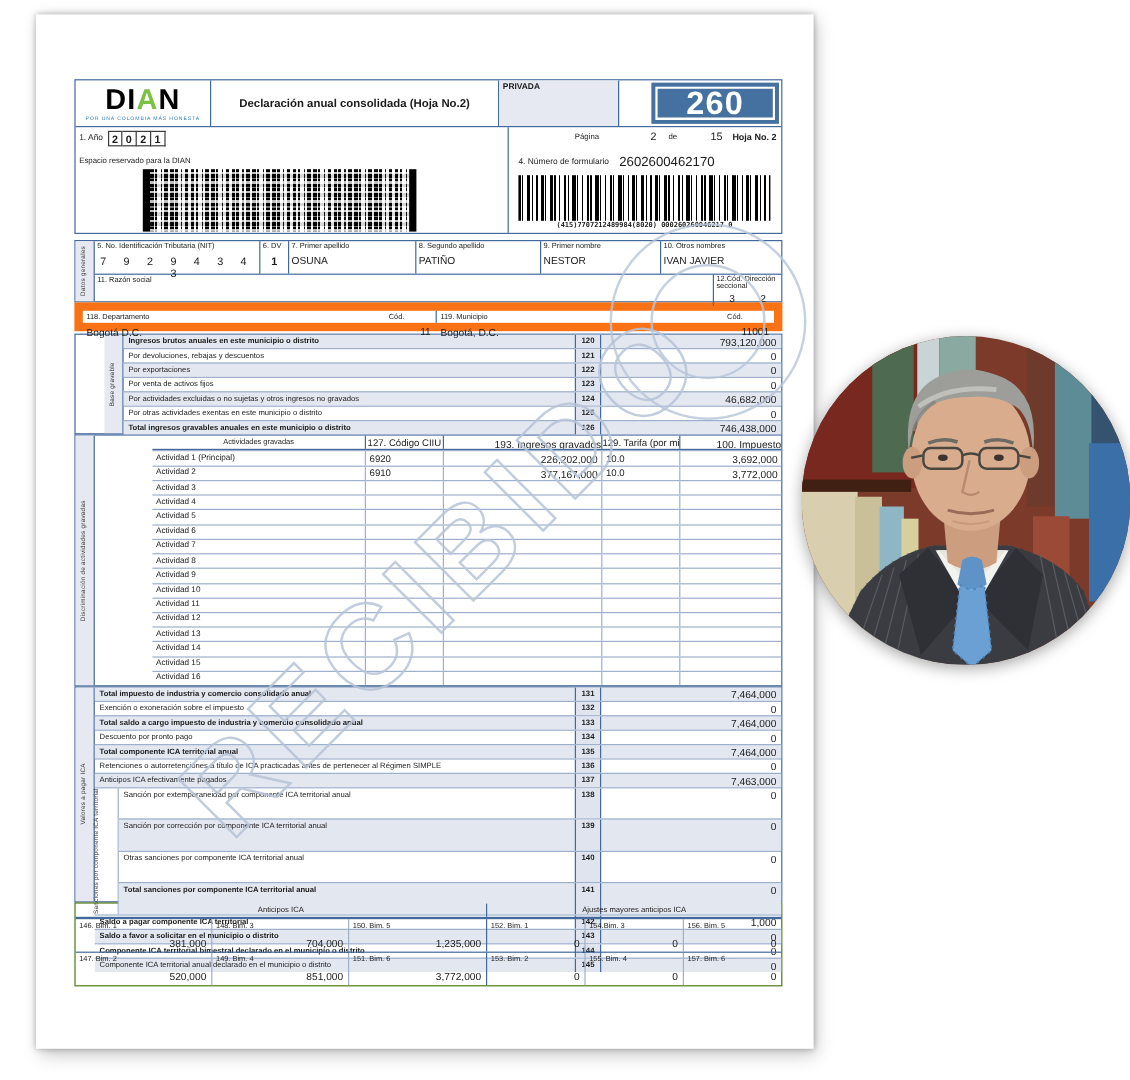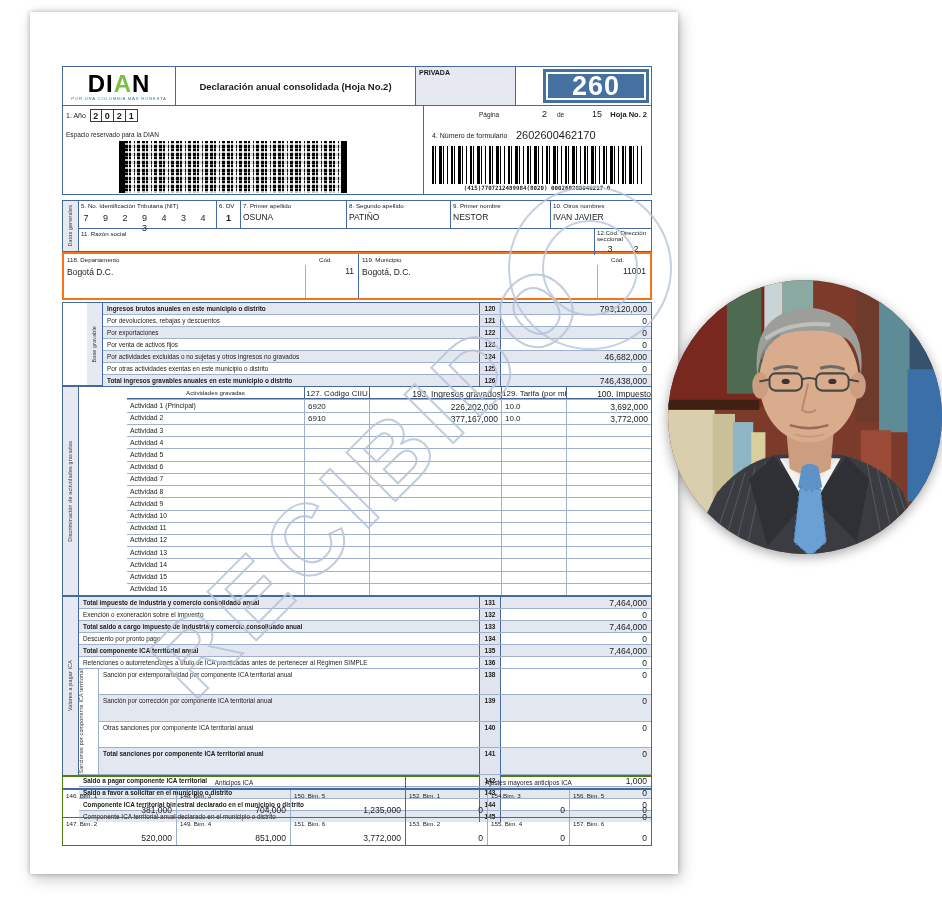--- a/index.html
+++ b/index.html
@@ -71,21 +71,21 @@
   .datos-rB { flex:1; display:flex; }
   .fcell { border-right:1px solid #44699c; position:relative; padding:1px 2px; }
   .fcell:last-child { border-right:none; }
   .flabel { font-size:6.2px; color:#222; white-space:nowrap; }
   .fvalue { font-size:8.5px; margin-top:3px; }
   .nit-digits { font-size:9px; font-weight:400; letter-spacing:6px; text-align:center; margin-top:4px; }
   .dv-val { font-size:9px; font-weight:700; text-align:center; margin-top:4px; }
   .dir-vals { display:flex; justify-content:space-around; font-size:8.5px; margin-top:2px; }
 
   
-  .ubi { height:48px; border:2px solid #f97316; display:flex;text-align:center; }
+  .ubi { height:24px; border:7px solid #f97316; display:flex;text-align:center; }
   .ubi-half { flex:1; position:relative; }
   .ubi-half.first { border-right:1px solid #44699c; }
   .ubi-lbl { position:absolute; left:3px; top:2px; font-size:6.2px; }
   .ubi-cod-lbl { position:absolute; right:26px; top:2px; font-size:6.2px; }
   .ubi-val { position:absolute; left:3px; top:13px; font-size:8.5px; }
   .ubi-cod-val { position:absolute; right:4px; top:12px; font-size:8.5px; }
   .ubi-divline { position:absolute; right:52px; top:11px; bottom:0; width:1px; background:#9db0cc; }
 
   
   .sect { border:1px solid #44699c; display:flex; }
@@ -462,20 +462,25 @@
             </div>
             <div class="nrow shaded">
               <div class="lab b">Total componente ICA territorial anual</div>
               <div class="numbox">135</div>
               <div class="val">7,464,000</div>
             </div>
             <div class="nrow">
               <div class="lab">Retenciones o autorretenciones a título de ICA practicadas antes de pertenecer al Régimen SIMPLE</div>
               <div class="numbox">136</div>
               <div class="val">0</div>
+            </div>
+            <div class="nrow shaded">
+              <div class="lab">Anticipos ICA efectivamente pagados</div>
+              <div class="numbox">137</div>
+              <div class="val">7,463,000</div>
             </div>
             <div class="sanc-group">
               <div class="sanc-strip">
                 <div class="vtext" style="width: 48px;">Sanciones por componente ICA territorial</div>
               </div>
               <div class="sanc-rows">
                 <div class="nrow">
                   <div class="lab">Sanción por extemporaneidad  por componente ICA territorial anual</div>
                   <div class="numbox">138</div>
                   <div class="val">0</div>

